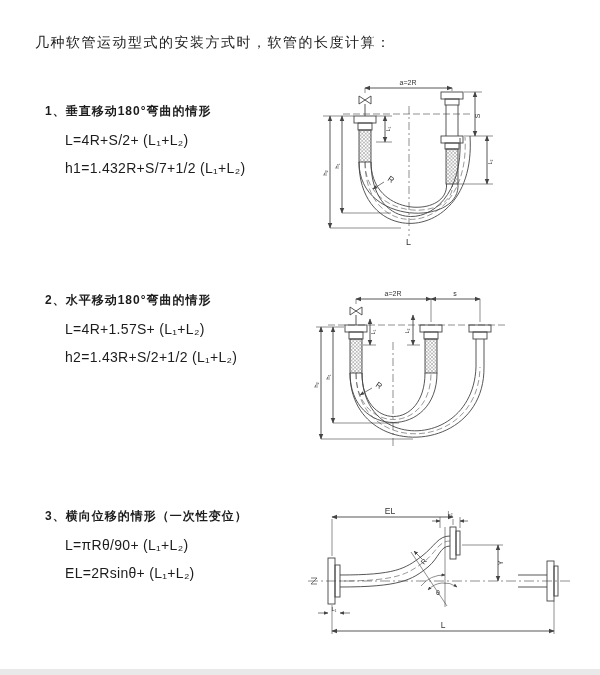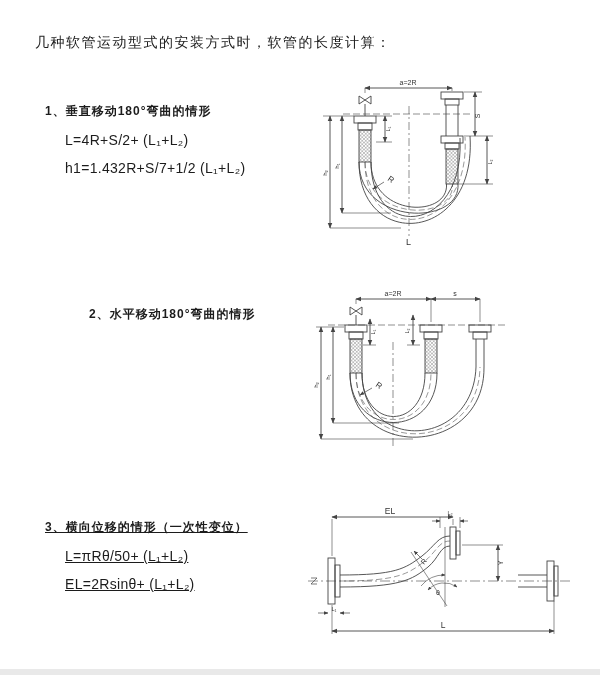--- a/index.html
+++ b/index.html
@@ -4,22 +4,22 @@
 <style>
   html,body{margin:0;padding:0;background:#fff;}
   .page{position:relative;width:600px;height:675px;background:#ffffff;overflow:hidden;
         font-family:"Liberation Sans","DejaVu Sans",sans-serif;color:#1c1c1c;}
   .page-title{position:absolute;left:35px;top:34px;font-size:14px;font-weight:normal;
         letter-spacing:1.5px;white-space:nowrap;}
   .sec{position:absolute;left:45px;width:275px;}
   .sec-heading{font-size:12px;font-weight:bold;letter-spacing:1px;white-space:nowrap;}
   .formula{font-size:14px;margin:12px 0 0 20px;white-space:nowrap;letter-spacing:0.3px;}
   .s1{top:103px;}
-  .s2{top:306px;margin-left:44px;}
-  .s3{top:519px;text-decoration:underline;}
+  .s2{top:292px;}
+  .s3{top:508px;}
   svg.diag{position:absolute;}
   .d1{left:315px;top:76px;}
   .d2{left:313px;top:287px;}
   .d3{left:300px;top:503px;}
   .page-edge{position:absolute;left:0;bottom:0;width:100%;height:6px;background:#e9e9e9;}
 </style>
 </head>
 <body>
 
 <div class="page">
@@ -109,20 +109,22 @@
       <text x="75" y="53" font-size="5.5" text-anchor="middle" transform="rotate(-90 75 53)">L₁</text>
       <text x="24" y="90" font-size="6" text-anchor="middle" transform="rotate(-90 24 90)">h₁</text>
       <text x="12" y="97" font-size="6" text-anchor="middle" transform="rotate(-90 12 97)">h₂</text>
       <text x="72" y="104" font-size="8" transform="rotate(35 72 104)">R</text>
       <text x="91" y="169" font-size="9">L</text>
     </g>
   </svg>
 
   <section class="sec s2">
     <div class="sec-heading">2、水平移动180°弯曲的情形</div>
+    <div class="formula">L=4R+1.57S+ (L₁+L₂)</div>
+    <div class="formula">h2=1.43R+S/2+1/2 (L₁+L₂)</div>
   </section>
 
   <svg class="diag d2" width="285" height="170" viewBox="0 0 285 170">
     <defs>
       <marker id="ah2" viewBox="0 0 10 10" refX="9" refY="5" markerWidth="6.5" markerHeight="6.5" orient="auto-start-reverse">
         <path d="M0,1 L10,5 L0,9 z" fill="#444"></path>
       </marker>
       <pattern id="br2" width="3.5" height="3.5" patternUnits="userSpaceOnUse">
         <path d="M0,0 L3.5,3.5 M3.5,0 L0,3.5" stroke="#777" stroke-width="0.45"></path>
       </pattern>
@@ -190,21 +192,21 @@
       <text x="62" y="45" font-size="5.5" text-anchor="middle" transform="rotate(-90 62 45)">L₁</text>
       <text x="96" y="44" font-size="5.5" text-anchor="middle" transform="rotate(-90 96 44)">L₂</text>
       <text x="17" y="90" font-size="6" text-anchor="middle" transform="rotate(-90 17 90)">h₁</text>
       <text x="5" y="98" font-size="6" text-anchor="middle" transform="rotate(-90 5 98)">h₂</text>
       <text x="62" y="99" font-size="8" transform="rotate(35 62 99)">R</text>
     </g>
   </svg>
 
   <section class="sec s3">
     <div class="sec-heading">3、横向位移的情形（一次性变位）</div>
-    <div class="formula">L=πRθ/50+ (L₁+L₂)</div>
+    <div class="formula">L=πRθ/90+ (L₁+L₂)</div>
     <div class="formula">EL=2Rsinθ+ (L₁+L₂)</div>
   </section>
 
   <svg class="diag d3" width="300" height="140" viewBox="0 0 300 140">
     <defs>
       <marker id="ah3" viewBox="0 0 10 10" refX="9" refY="5" markerWidth="6.5" markerHeight="6.5" orient="auto-start-reverse">
         <path d="M0,1 L10,5 L0,9 z" fill="#444"></path>
       </marker>
     </defs>
     <g stroke="#444" fill="none" stroke-width="0.9">

